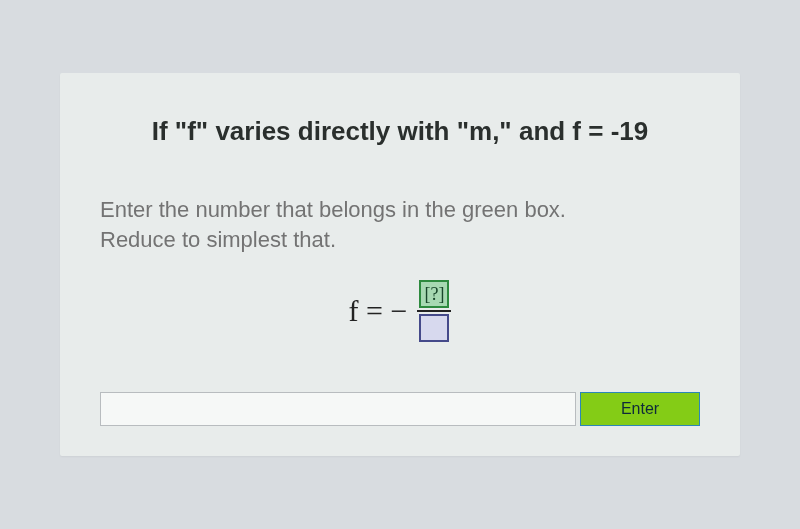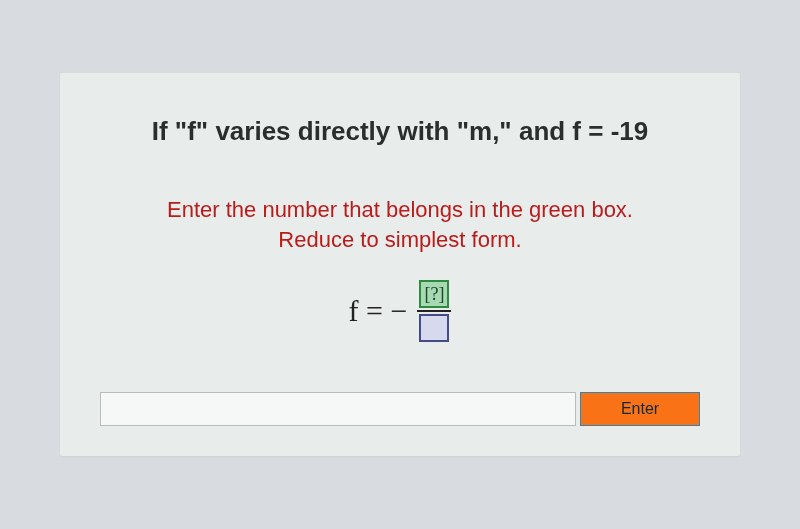--- a/index.html
+++ b/index.html
@@ -21,23 +21,22 @@
   }
   .question {
     text-align: center;
     font-size: 26px;
     font-weight: 600;
     color: #2a2f2d;
     line-height: 1.45;
     margin-bottom: 28px;
   }
   .instruction {
-    text-align: center;
     font-size: 22px;
-    color: #b91c1c;
+    color: #737373;
     line-height: 1.4;
     margin-bottom: 24px;
     margin-top: 44px;
   }
   .equation {
     display: flex;
     align-items: center;
     justify-content: center;
     gap: 10px;
     margin-bottom: 50px;
@@ -89,42 +88,42 @@
     border: 1px solid #b8bcbf;
     background: #f6f8f7;
     padding: 4px 8px;
     font-size: 16px;
     color: #222;
     outline: none;
   }
   .enter-btn {
     width: 120px;
     height: 34px;
-    background: #f97316;
+    background: #84cc16;
     border: 1px solid #2b87b7;
     color: #0f2a3a;
     font-size: 16px;
     cursor: pointer;
     display: flex;
     align-items: center;
     justify-content: center;
   }
 </style>
 </head>
 <body>
 
 <div class="card">
 
   <div class="question">
     <span>If "f" varies directly with "m," and f = -19</span><br>
   </div>
 
   <div class="instruction">
     <span>Enter the number that belongs in the green box.</span><br>
-    <span>Reduce to simplest form.</span>
+    <span>Reduce to simplest that.</span>
   </div>
 
   <div class="equation">
     <span class="eq-left">f = −</span>
     <div class="fraction">
       <div class="frac-box numerator">
         <span>[?]</span>
       </div>
       <div class="frac-line"></div>
       <div class="frac-box denominator">

